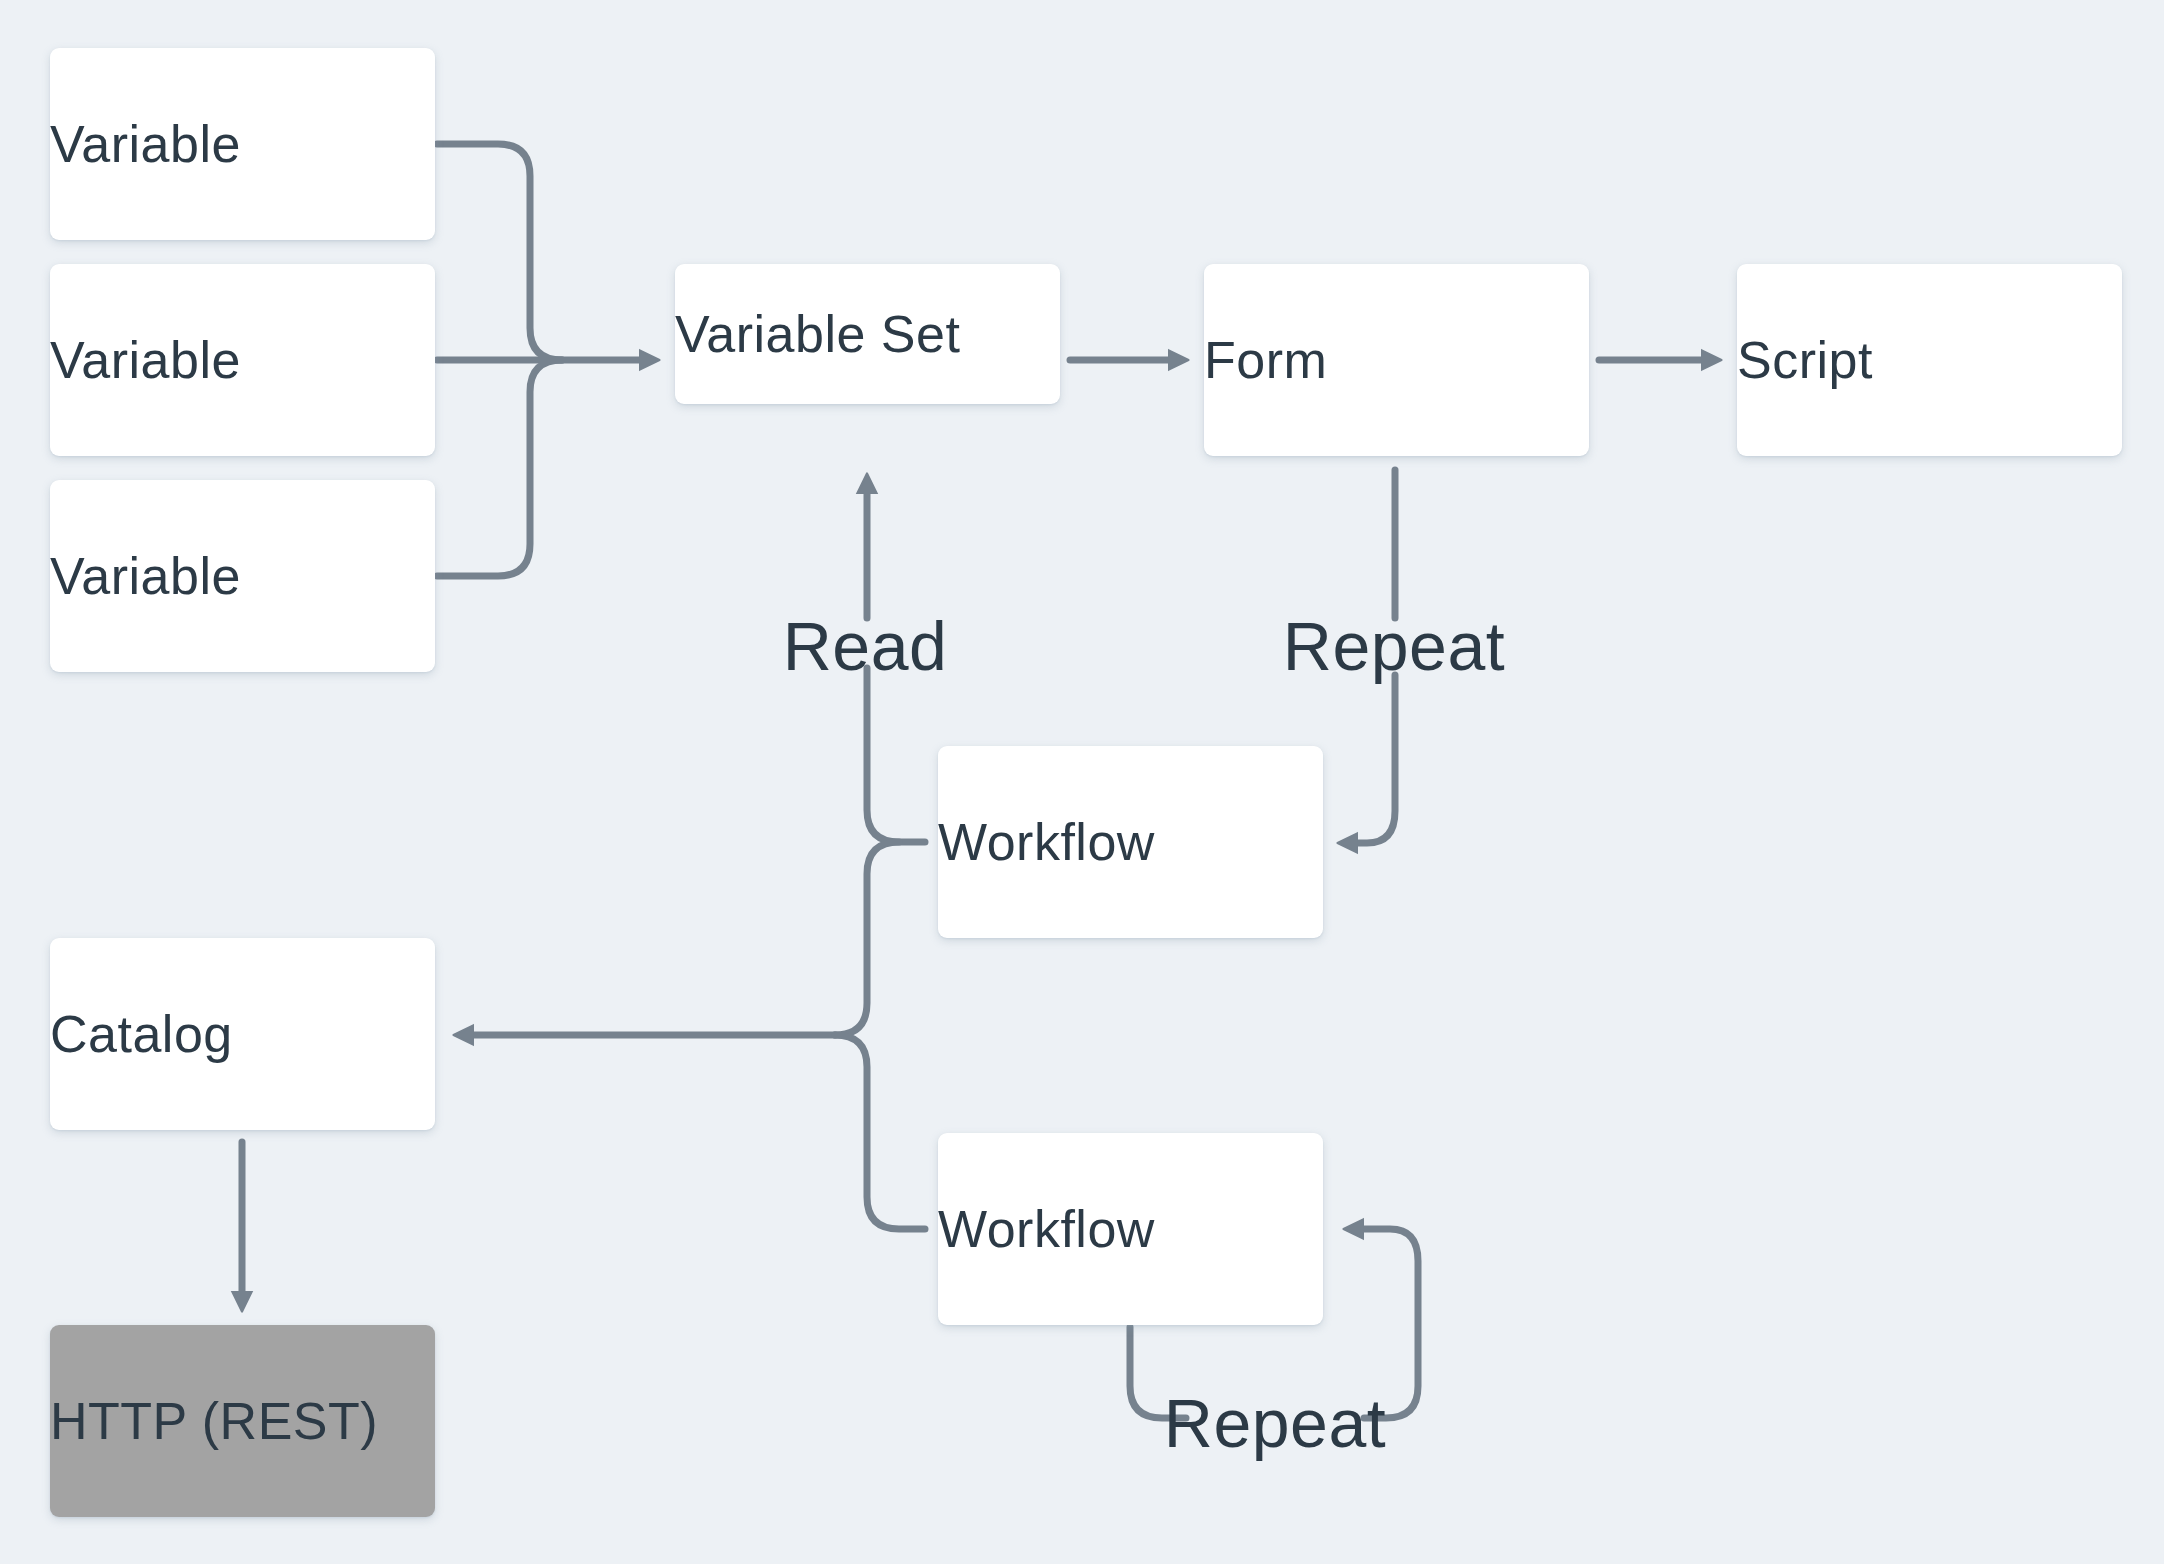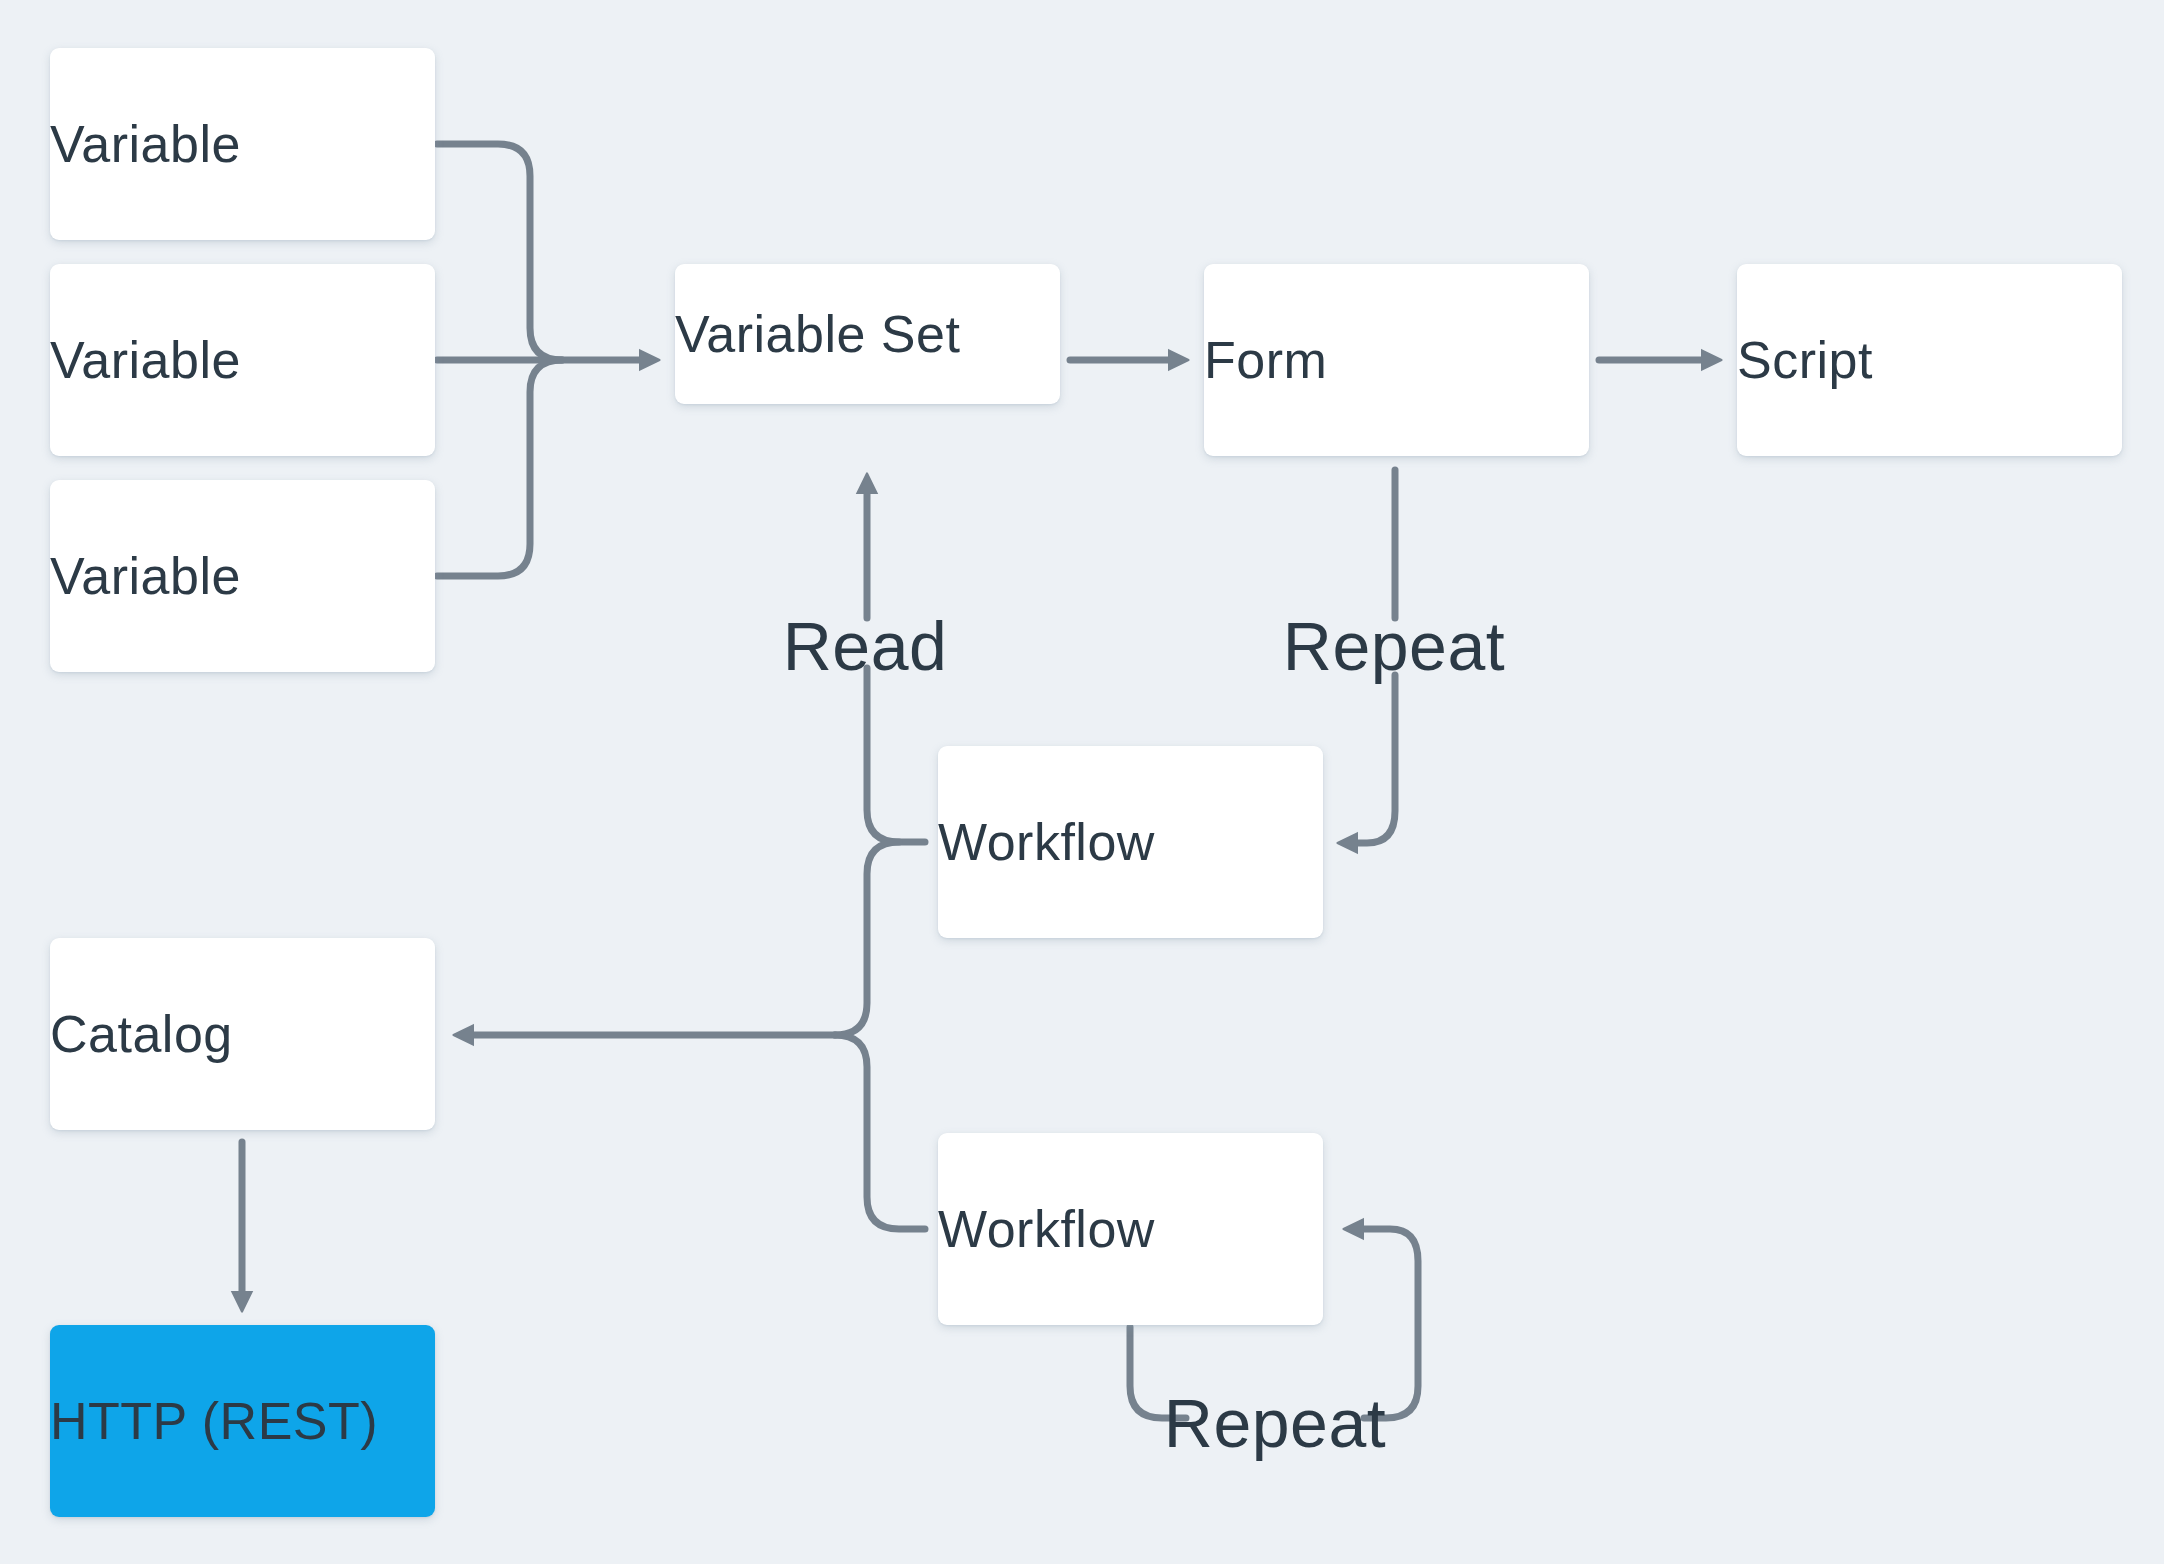--- a/index.html
+++ b/index.html
@@ -101,21 +101,21 @@
       </div>
       <div class="node" style="left: 938px; top: 746px; width: 385px; height: 192px; background: rgb(255, 255, 255);">
         <span class="node-label" style="color: rgb(44, 58, 70);">Workflow</span>
       </div>
       <div class="node" style="left: 50px; top: 938px; width: 385px; height: 192px; background: rgb(255, 255, 255);">
         <span class="node-label" style="color: rgb(44, 58, 70);">Catalog</span>
       </div>
       <div class="node" style="left: 938px; top: 1133px; width: 385px; height: 192px; background: rgb(255, 255, 255);">
         <span class="node-label" style="color: rgb(44, 58, 70);">Workflow</span>
       </div>
-      <div class="node" style="left: 50px; top: 1325px; width: 385px; height: 192px; background: #0ea5e9;">
+      <div class="node" style="left: 50px; top: 1325px; width: 385px; height: 192px; background: #a3a3a3;">
         <span class="node-label" style="color: rgb(44, 58, 70);">HTTP (REST)</span>
       </div>
     </div>
   <div id="label-layer">
       <div class="edge-label" style="left: 865px; top: 646px; color: rgb(44, 58, 70);">Read</div>
       <div class="edge-label" style="left: 1394px; top: 646px; color: rgb(44, 58, 70);">Repeat</div>
       <div class="edge-label" style="left: 1275px; top: 1423px; color: rgb(44, 58, 70);">Repeat</div>
     </div>
 </div>
 

